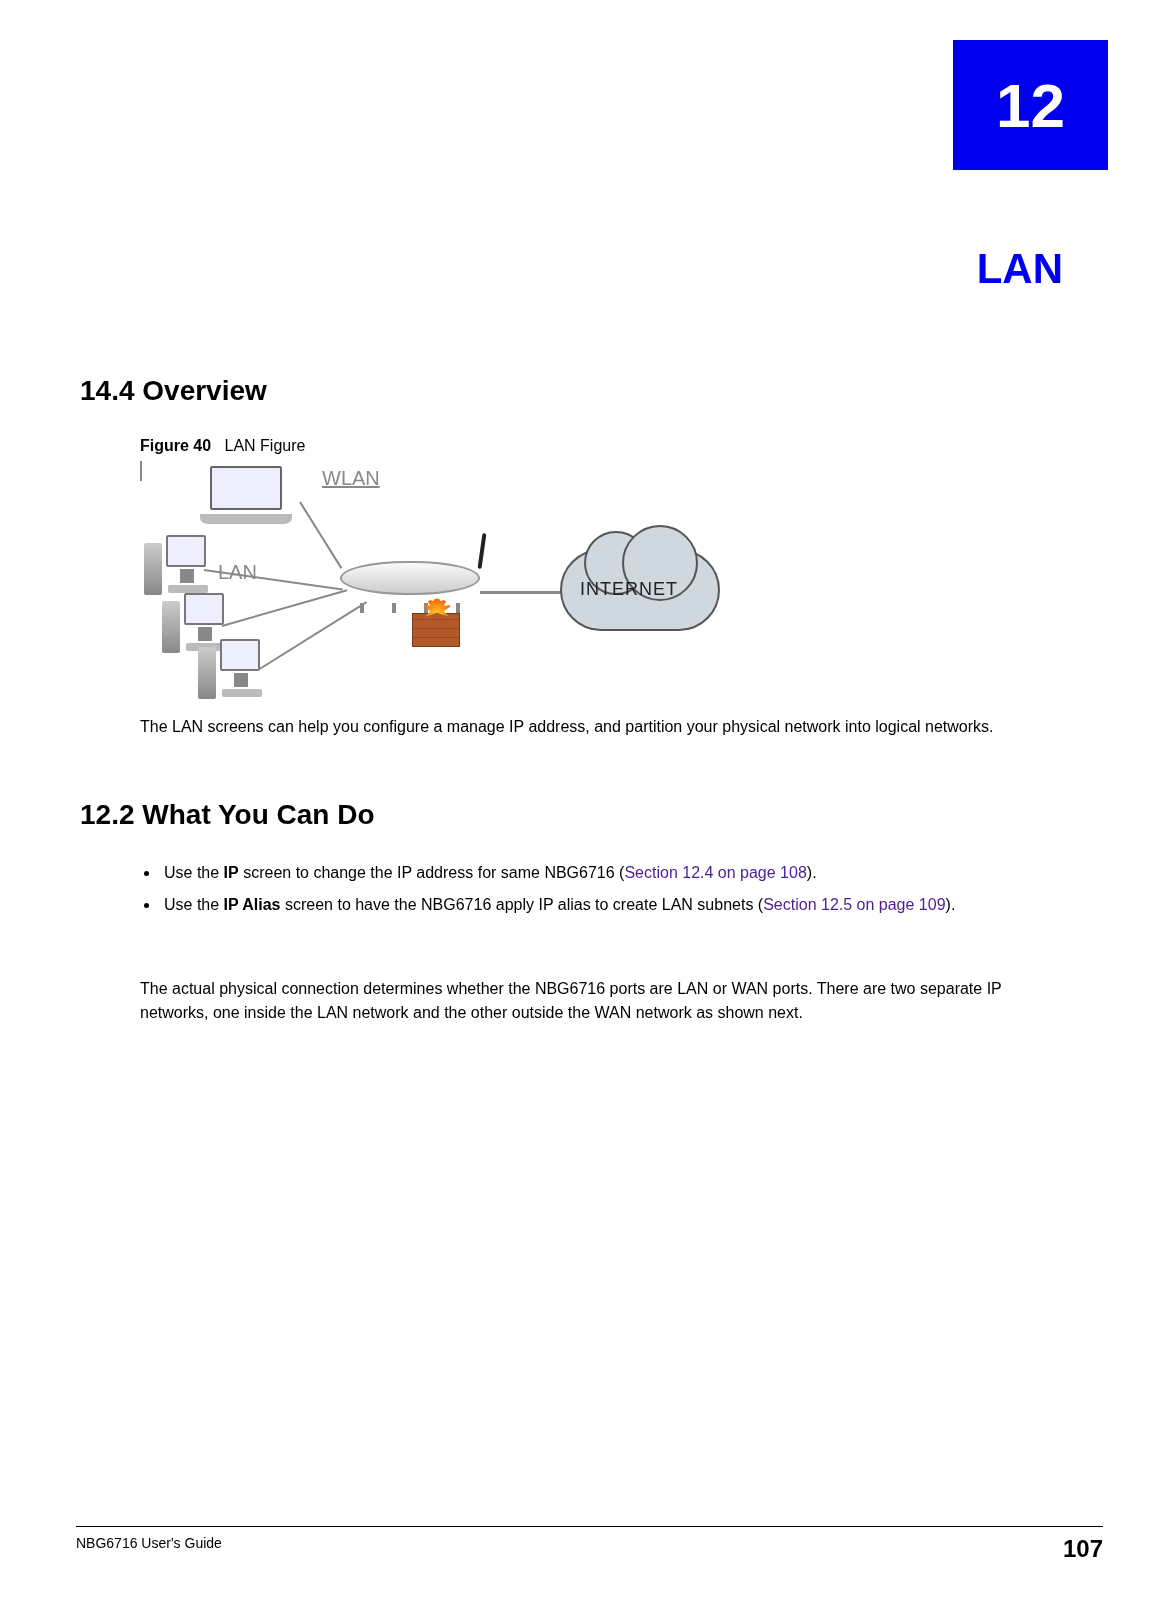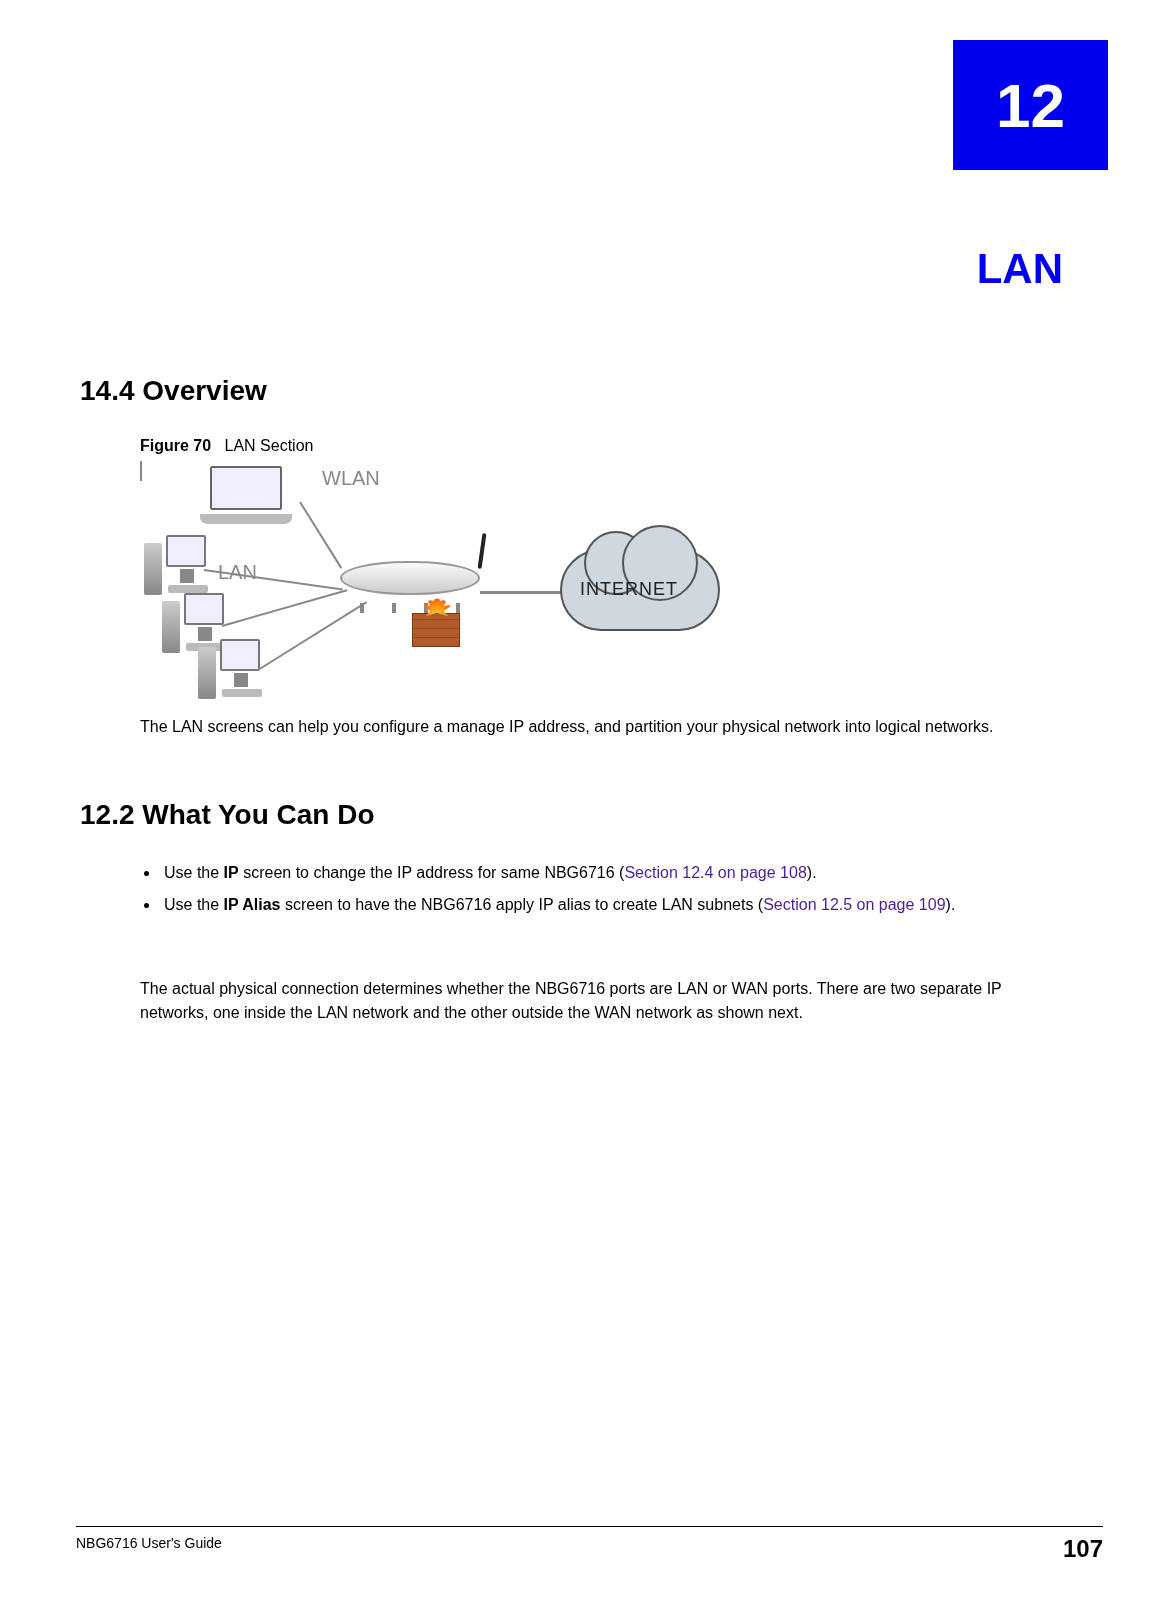--- a/index.html
+++ b/index.html
@@ -73,21 +73,21 @@
       height: 230px;
       background:#fff;
       position: relative;
       margin-bottom: 24px;
     }
     .laptop {
       position:absolute; top:5px; left:70px; width:95px; height:58px;
     }
     .laptop .screen { width:72px; height:44px; border:2px solid #666; background:#eef; border-radius:2px; }
     .laptop .base { position:absolute; bottom:0; left:-10px; width:92px; height:10px; background:#bbb; border-radius:0 0 8px 8px / 0 0 6px 6px; }
-    .wlan-label { position:absolute; top:6px; left:182px; font-family: Arial, sans-serif; font-size:20px; color:#888; }
+    .wlan-label { position:absolute; top:6px; left:182px; font-family: Arial, sans-serif; font-size:20px; color:#888;text-decoration:underline; }
     .lan-label { position:absolute; top:100px; left:78px; font-family: Arial, sans-serif; font-size:20px; color:#888; }
     .pc { position:absolute; width:60px; height:66px; }
     .pc .tower { position:absolute; left:0; top:12px; width:18px; height:52px; background:linear-gradient(#ccc,#888); border-radius:2px; }
     .pc .monitor{ position:absolute; left:22px; top:4px; width:40px; height:32px; background:#eef; border:2px solid #777; border-radius:2px; }
     .pc .stand { position:absolute; left:36px; top:38px; width:14px; height:14px; background:#888; }
     .pc .kb { position:absolute; left:24px; top:54px; width:40px; height:8px; background:#bbb; border-radius:2px; }
     .pc1 { top:70px; left:4px; }
     .pc2 { top:128px; left:22px; }
     .pc3 { top:174px; left:58px; }
     .router { position:absolute; top:100px; left:200px; width:140px; height:46px; }
@@ -145,21 +145,21 @@
 
 <div class="chapter-label-wrap">
   <span class="chapter-title">LAN</span>
 </div>
 
 <div class="content">
 
   <h2 class="section-heading">14.4  Overview</h2>
 
   <p class="figure-caption">
-    <span class="fig-label">Figure 70</span>&nbsp;&nbsp;&nbsp;<span>LAN Section</span>
+    <span class="fig-label">Figure 40</span>&nbsp;&nbsp;&nbsp;<span>LAN Figure</span>
   </p>
 
   <div class="figure-box">
     <div class="laptop">
         <div class="screen"></div>
         <div class="base"></div>
       </div>
     <div class="wlan-label">WLAN</div>
     <div class="lan-label">LAN</div>
     <div class="pc pc1">

